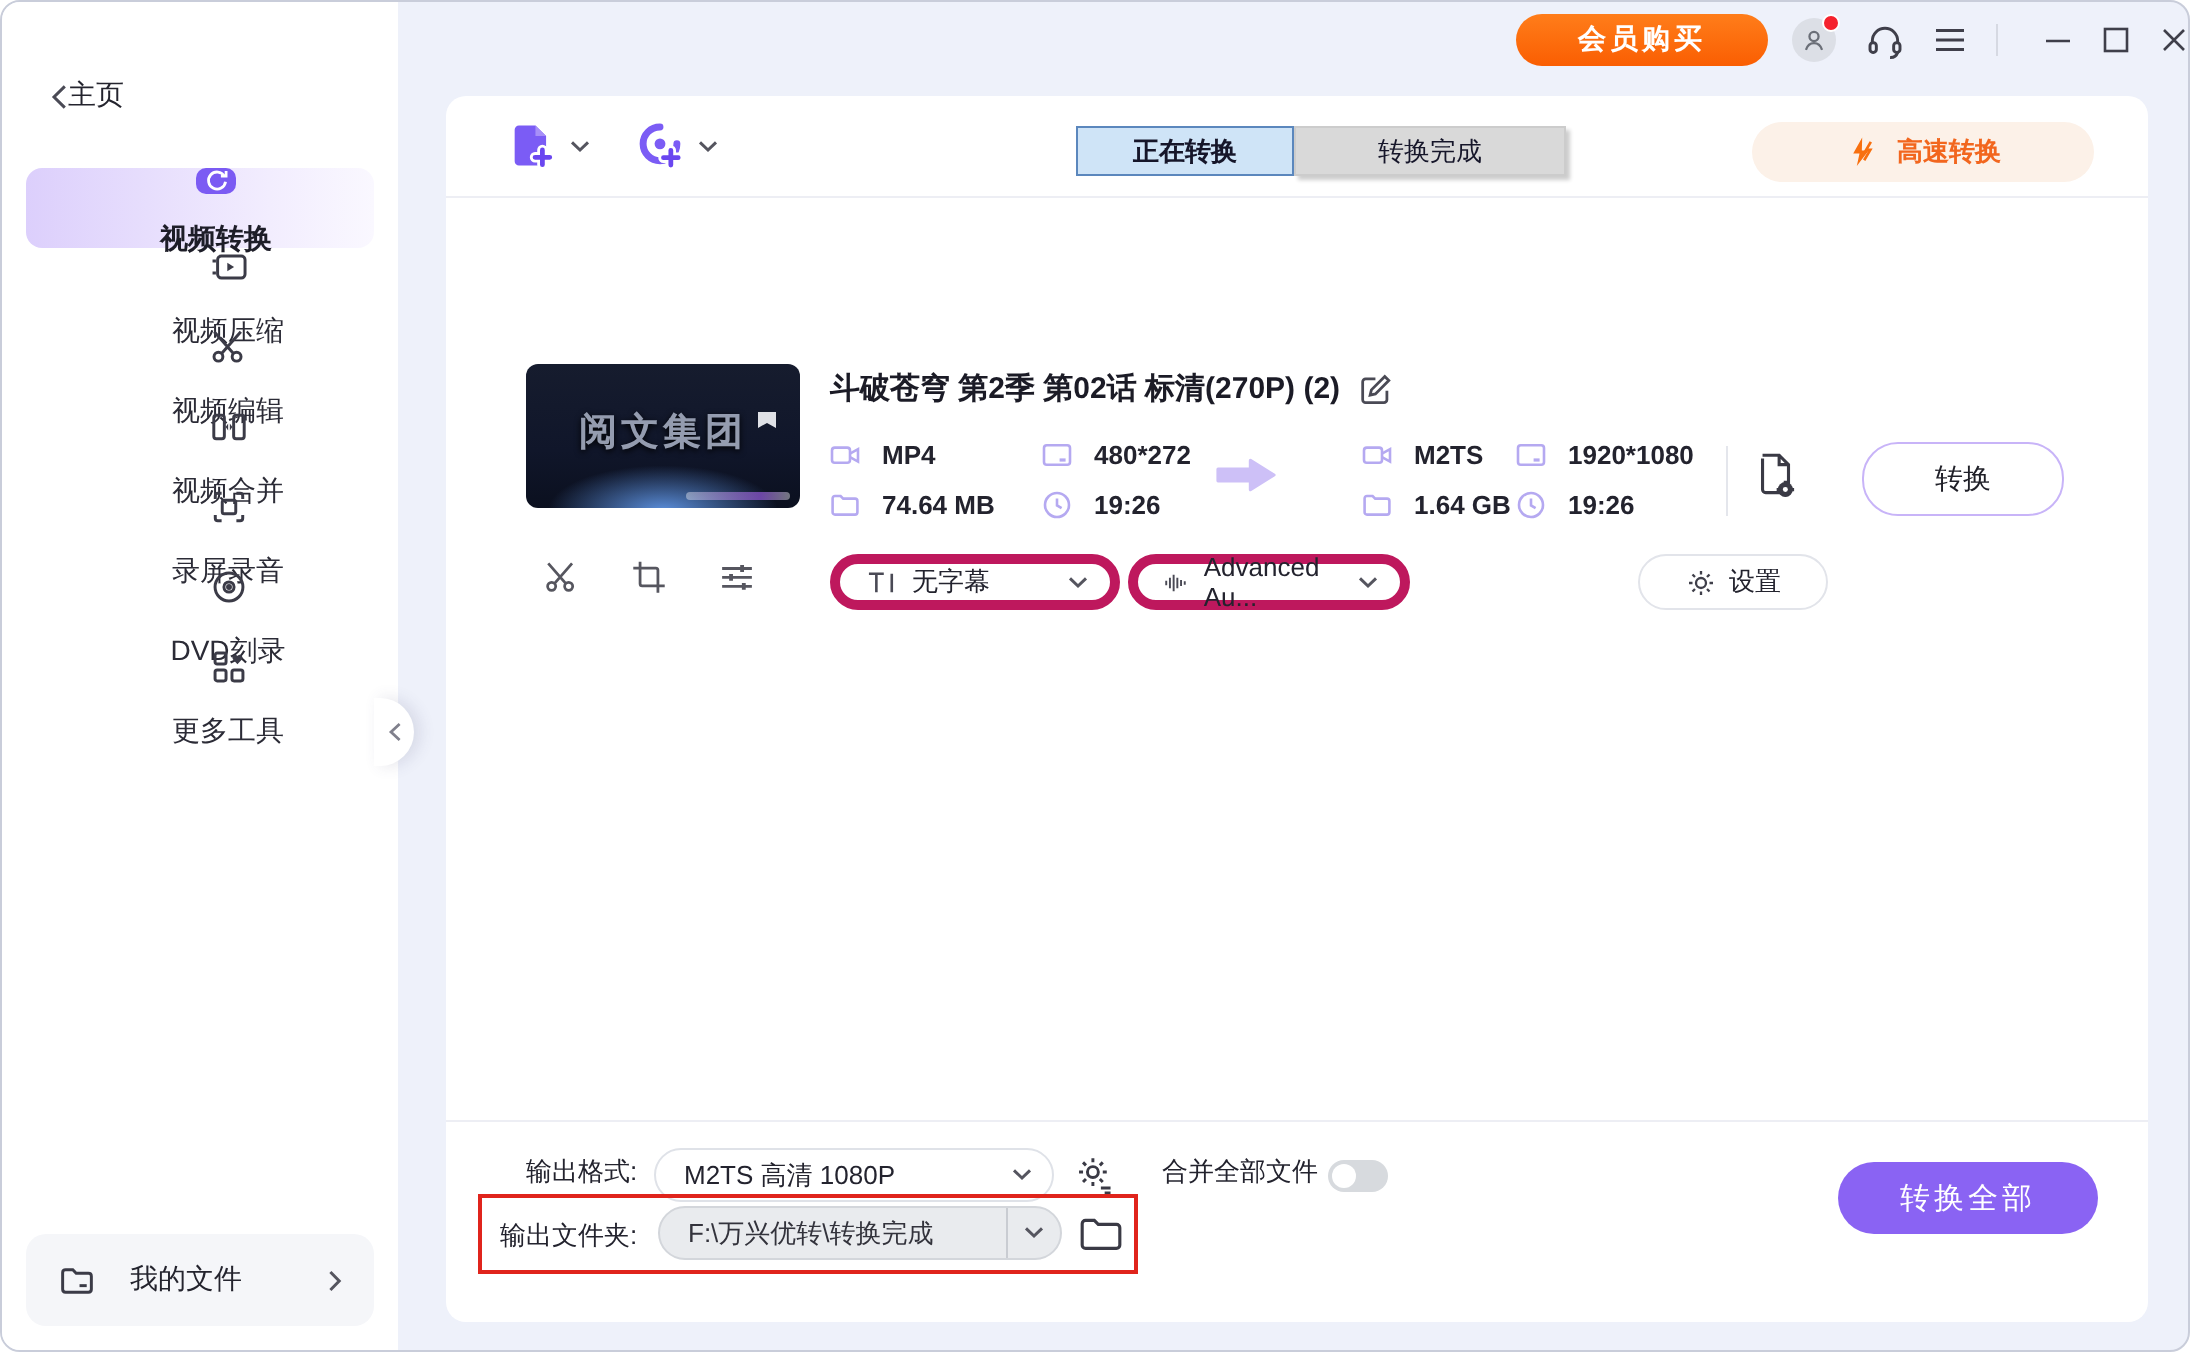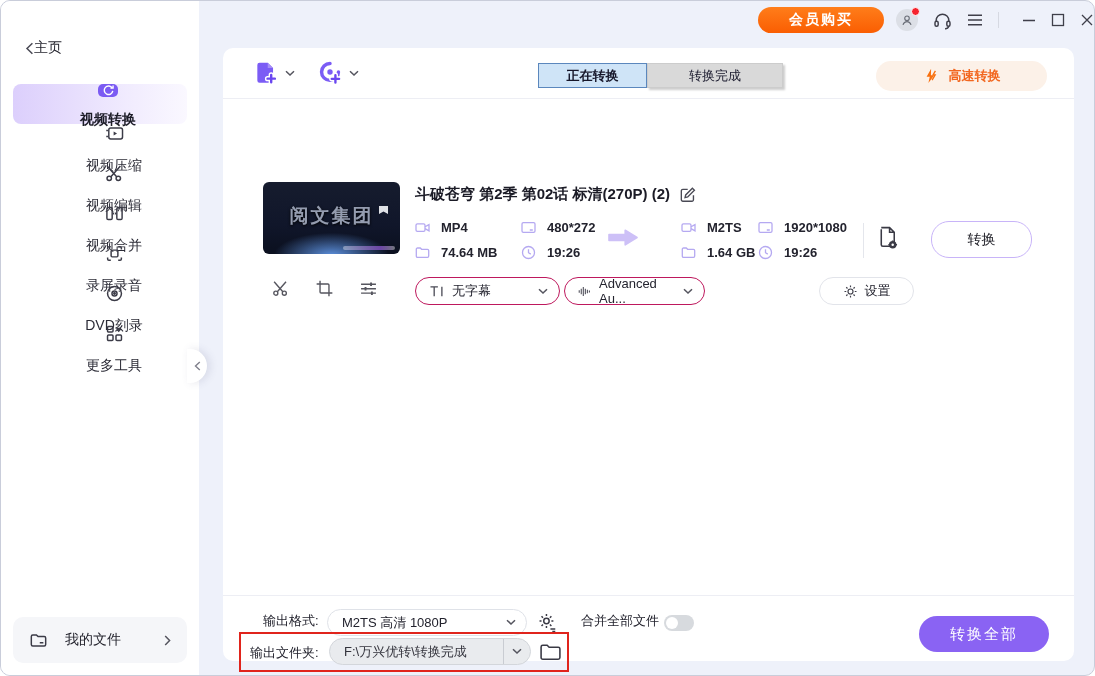--- a/index.html
+++ b/index.html
@@ -69,31 +69,31 @@
   .meta{position:absolute;top:120px;display:flex;flex-direction:column;gap:8px;}
   .meta-cell{display:flex;align-items:center;gap:11px;font-size:13px;color:#23232e;font-weight:700;height:17px;}
   .meta-cell .mic{color:#b5a9f1;}
   .m1{left:192px;} .m2{left:298px;} .m3{left:458px;} .m4{left:535px;}
   .flow-arrow{position:absolute;left:385px;top:130px;color:#cdc0f7;}
   .vdiv{position:absolute;left:640px;top:124px;width:1px;height:35px;background:#e4e6ec;}
   .docgear{position:absolute;left:652px;top:125px;color:#3a3a45;cursor:pointer;}
   .convert-btn{position:absolute;left:708px;top:122px;width:99px;height:35px;border-radius:18px;
                border:1px solid #c8b4f8;background:#fff;color:#202028;font-size:14px;
                display:flex;align-items:center;justify-content:center;cursor:pointer;}
-  .dd{position:absolute;height:28px;border:1px solid #be185d;border-radius:14px;background:#fff;
+  .dd{position:absolute;height:28px;border:5px solid #be185d;border-radius:14px;background:#fff;
       display:flex;align-items:center;gap:8px;padding:0 11px 0 13px;font-size:13px;color:#23232e;
       box-sizing:border-box;cursor:pointer;}
   .dd .caret{margin-left:auto;color:#55555f;}
   .dd-sub{left:192px;top:178px;width:145px;}
   .dd-audio{left:341px;top:178px;width:141px;}
   .settings-btn{position:absolute;left:596px;top:178px;width:95px;height:28px;border-radius:14px;
                 border:1px solid #e2e4ea;background:#fff;display:flex;align-items:center;justify-content:center;
                 gap:7px;font-size:13px;color:#23232e;box-sizing:border-box;cursor:pointer;}
   
-  .bottom-panel{position:absolute;left:0;right:0;top:547px;height:77px;border-top:1px solid #edeef4;}
+  .bottom-panel{position:absolute;left:0;right:0;top:512px;height:77px;border-top:1px solid #edeef4;}
   .bp-label{position:absolute;font-size:13px;color:#23232e;font-weight:500;}
   .lb-format{left:40px;top:16px;} 
   .sel{position:absolute;height:27px;border:1px solid #dfe2e8;border-radius:14px;background:#fff;
        display:flex;align-items:center;padding:0 0 0 14px;font-size:13px;color:#23232e;
        box-sizing:border-box;cursor:pointer;}
   .sel .caret{color:#55555f;margin:0 10px 0 auto;}
   .sel-format{left:104px;top:13px;width:200px;gap:35px;}
   .gear-btn{position:absolute;left:314px;top:16px;color:#3a3a45;cursor:pointer;}
   .lb-merge{left:358px;top:16px;}
   .toggle{position:absolute;left:441px;top:19px;width:30px;height:16px;border-radius:8px;background:#d7dade;cursor:pointer;}

